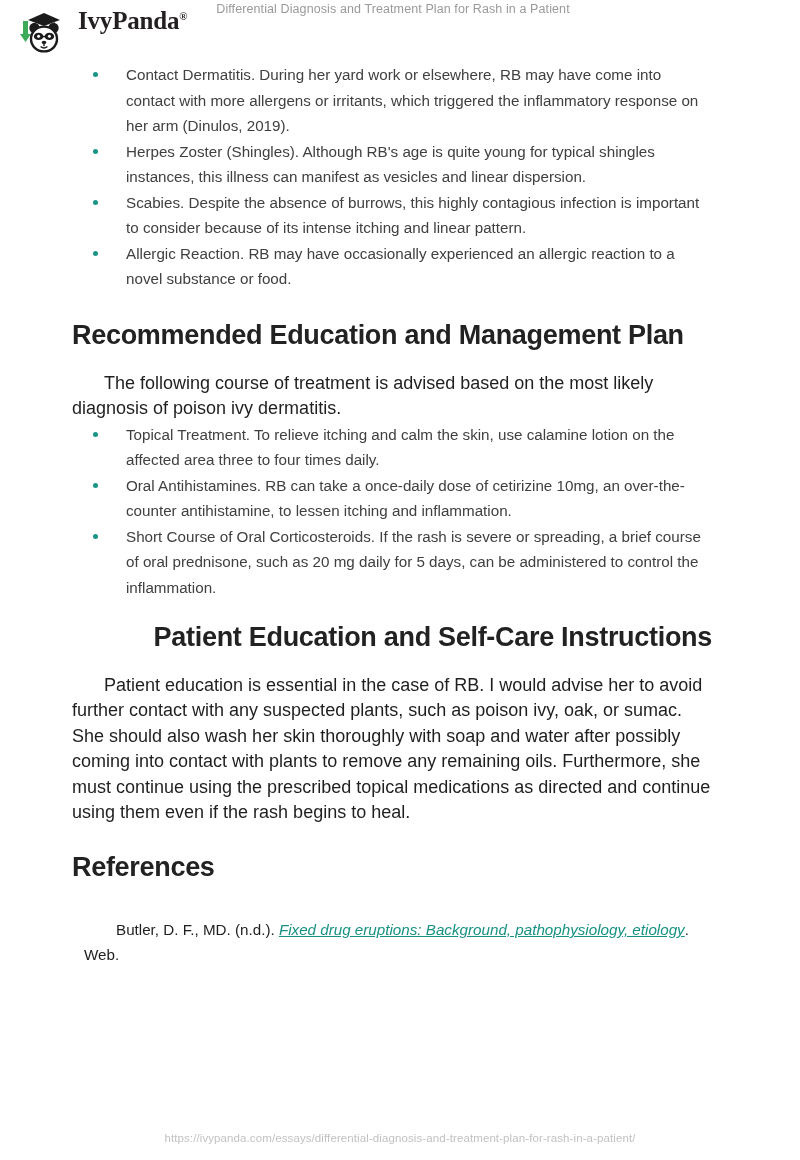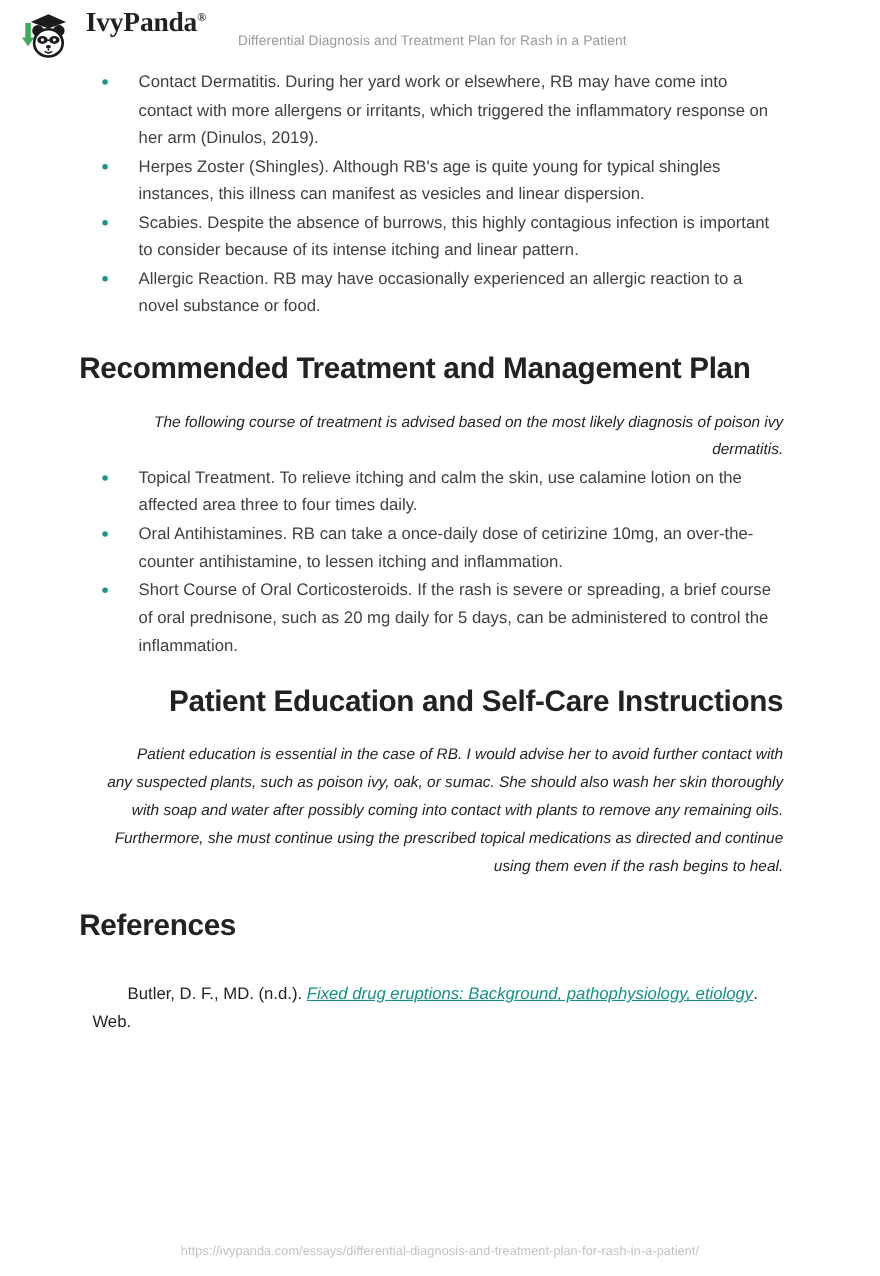--- a/index.html
+++ b/index.html
@@ -44,21 +44,21 @@
   }
   .brand-reg {
     font-size: 11px;
     vertical-align: super;
     font-weight: bold;
   }
   .header-title {
     position: absolute;
     left: 0;
     right: 14px;
-    top: 30px;
+    top: 2px;
     text-align: center;
     font-size: 12.5px;
     color: #9a9a9a;
     font-family: "Liberation Sans", sans-serif;
     letter-spacing: 0.1px;
   }
 
   
   .content {
     padding: 0 72px 0 72px;
@@ -83,27 +83,26 @@
   }
   .h-patient {
     padding-top: 18px;
     text-align: right;
   }
   .h-references {
     padding-top: 22px;
   }
 
   p.body-text {
-    font-size: 14px;
+    font-size: 18px;
     line-height: 25.5px;
     margin: 0;
     color: #1f1f1f;
     text-indent: 32px;
-    text-align: right;
-    font-style: italic;
+    text-align: left;
   }
   .p-intro {
     padding-top: 17px;
   }
   .p-education {
     padding-top: 16px;
   }
   .reference-entry {
     font-size: 15.2px;
     line-height: 25.5px;
@@ -204,21 +203,21 @@
 <div class="content">
   <div class="content-inner">
 
     <ul class="bullet-list list-contact">
       <li>Contact Dermatitis. During her yard work or elsewhere, RB may have come into contact with more allergens or irritants, which triggered the inflammatory response on her arm (Dinulos, 2019).</li>
       <li>Herpes Zoster (Shingles). Although RB's age is quite young for typical shingles instances, this illness can manifest as vesicles and linear dispersion.</li>
       <li>Scabies. Despite the absence of burrows, this highly contagious infection is important to consider because of its intense itching and linear pattern.</li>
       <li>Allergic Reaction. RB may have occasionally experienced an allergic reaction to a novel substance or food.</li>
     </ul>
 
-    <h2 class="section-heading h-recommended">Recommended Treatment and Management Plan</h2>
+    <h2 class="section-heading h-recommended">Recommended Education and Management Plan</h2>
 
     <p class="body-text p-intro">The following course of treatment is advised based on the most likely diagnosis of poison ivy dermatitis.</p>
 
     <ul class="bullet-list list-treatment">
       <li>Topical Treatment. To relieve itching and calm the skin, use calamine lotion on the affected area three to four times daily.</li>
       <li>Oral Antihistamines. RB can take a once-daily dose of cetirizine 10mg, an over-the-counter antihistamine, to lessen itching and inflammation.</li>
       <li>Short Course of Oral Corticosteroids. If the rash is severe or spreading, a brief course of oral prednisone, such as 20 mg daily for 5 days, can be administered to control the inflammation.</li>
     </ul>
 
     <h2 class="section-heading h-patient">Patient Education and Self-Care Instructions</h2>

